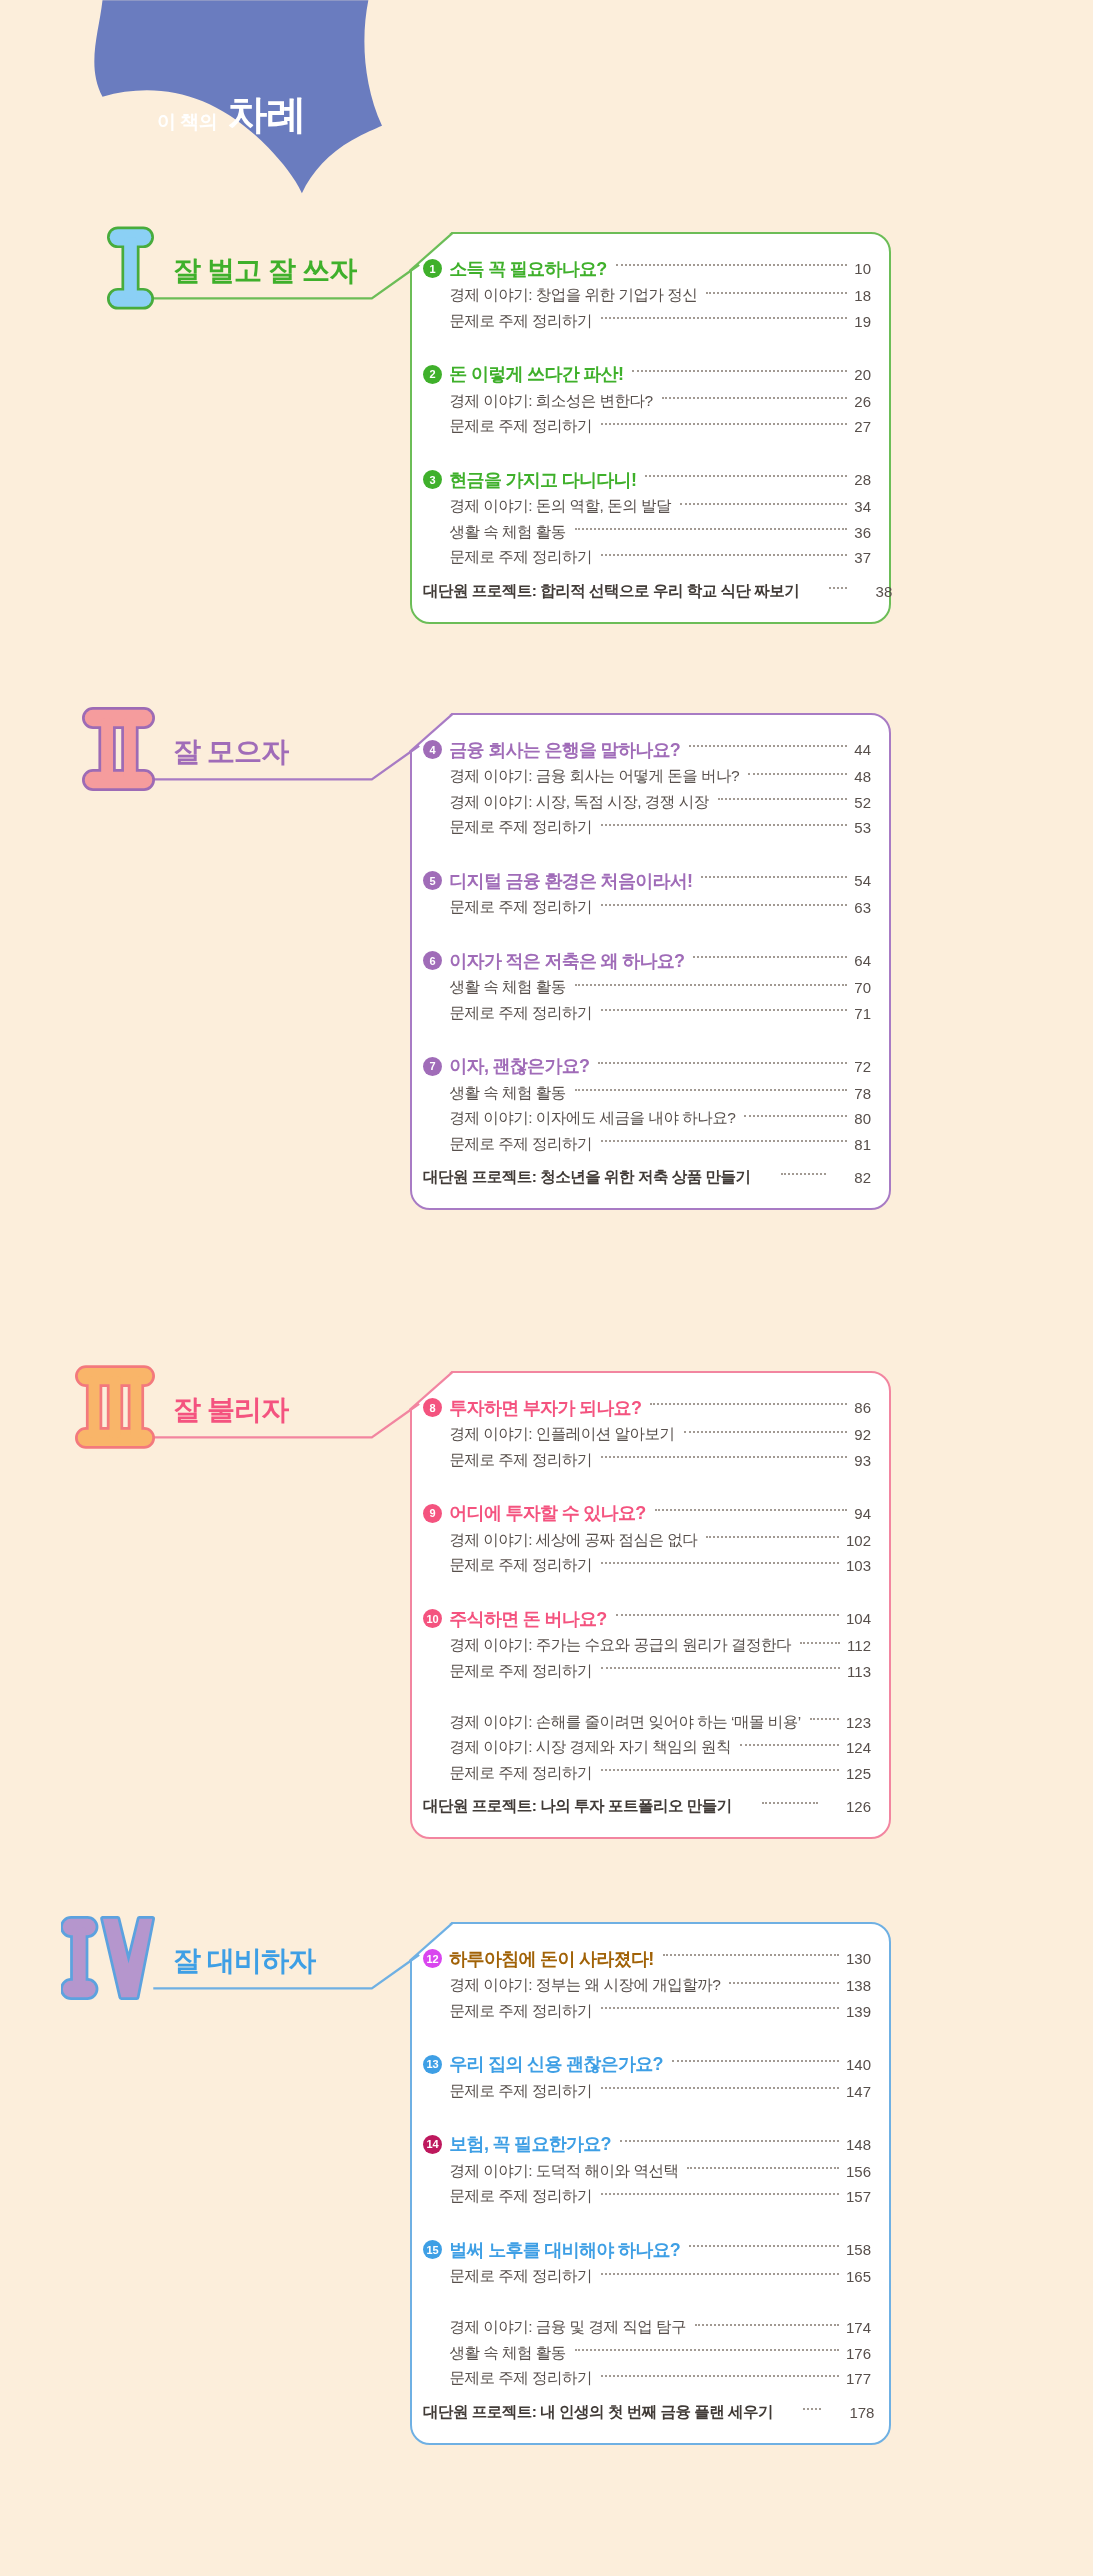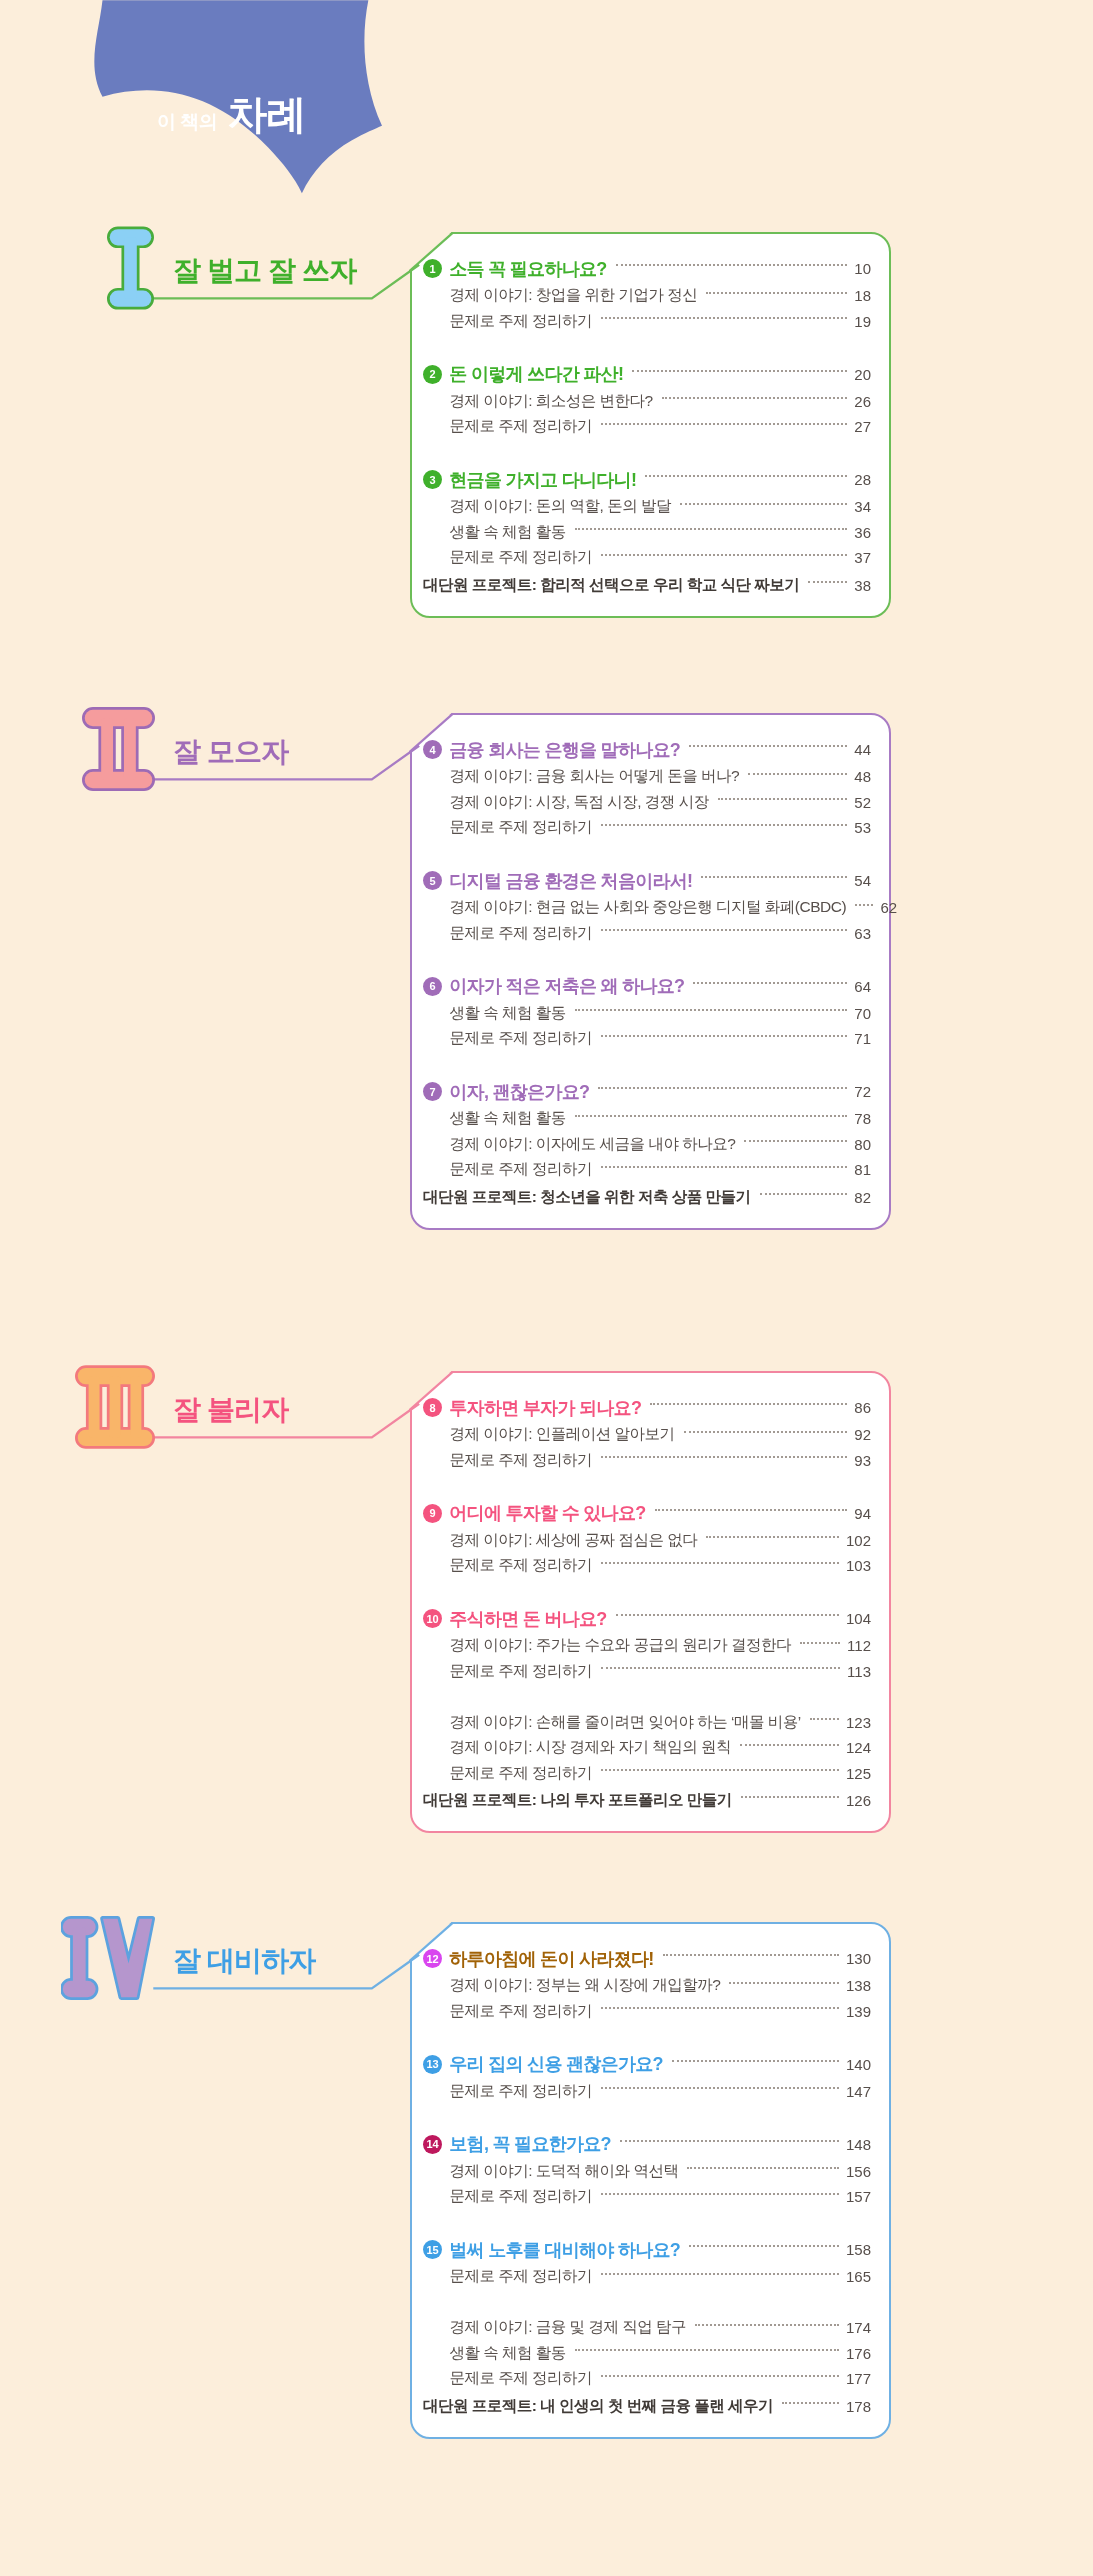--- a/index.html
+++ b/index.html
@@ -30,21 +30,21 @@
     position:absolute;left:410px;top:0;width:481px;box-sizing:border-box;
     background:#ffffff;border:2.3px solid;border-radius:0 20px 20px 20px;
     padding:20px 18px 16.4px 11px;
   }
   .corner-cut{position:absolute;left:-2.7px;top:-2.7px;pointer-events:none;}
   .chapter{margin-top:25.5px;}
   .chapter:first-of-type{margin-top:0;}
   .row{display:flex;align-items:center;}
   .chapter-row{height:29px;}
   .sub-row{height:25.5px;padding-left:26.4px;}
-  .project-row{height:29px;margin-top:0;}
+  .project-row{height:29px;margin-top:6px;gap:21px;}
   .chap-num{
     width:19px;height:19px;border-radius:50%;flex:0 0 19px;
     display:flex;align-items:center;justify-content:center;
     color:#fff;font-size:11px;font-weight:700;margin-right:7.3px;
   }
   .chap-title{font-size:18px;font-weight:800;letter-spacing:-0.7px;white-space:nowrap;}
   .sub-label{font-size:15.5px;color:#574F4B;letter-spacing:-0.5px;white-space:nowrap;}
   .project-label{font-size:15.5px;font-weight:800;color:#403A36;letter-spacing:-0.5px;white-space:nowrap;}
   .dots{flex:1;border-bottom:2.3px dotted #A29A93;margin:0 7.3px 6.4px 9px;min-width:18px;}
   .page-num{font-size:15px;color:#574F4B;white-space:nowrap;}
@@ -200,25 +200,20 @@
             </div>
           </div>
           <div class="chapter">
       <div class="row chapter-row">
         <span class="chap-num" style="background:#A06CB8">5</span>
         <span class="chap-title" style="color:#A06CB8">디지털 금융 환경은 처음이라서!</span>
         <span class="dots"></span>
         <span class="page-num">54</span>
             </div>
             <div class="row sub-row">
-        <span class="sub-label">경제 이야기: 현금 없는 사회와 중앙은행 디지털 화폐(CBDC)</span>
-        <span class="dots"></span>
-        <span class="page-num">62</span>
-            </div>
-            <div class="row sub-row">
         <span class="sub-label">문제로 주제 정리하기</span>
         <span class="dots"></span>
         <span class="page-num">63</span>
             </div>
           </div>
           <div class="chapter">
       <div class="row chapter-row">
         <span class="chap-num" style="background:#A06CB8">6</span>
         <span class="chap-title" style="color:#A06CB8">이자가 적은 저축은 왜 하나요?</span>
         <span class="dots"></span>

